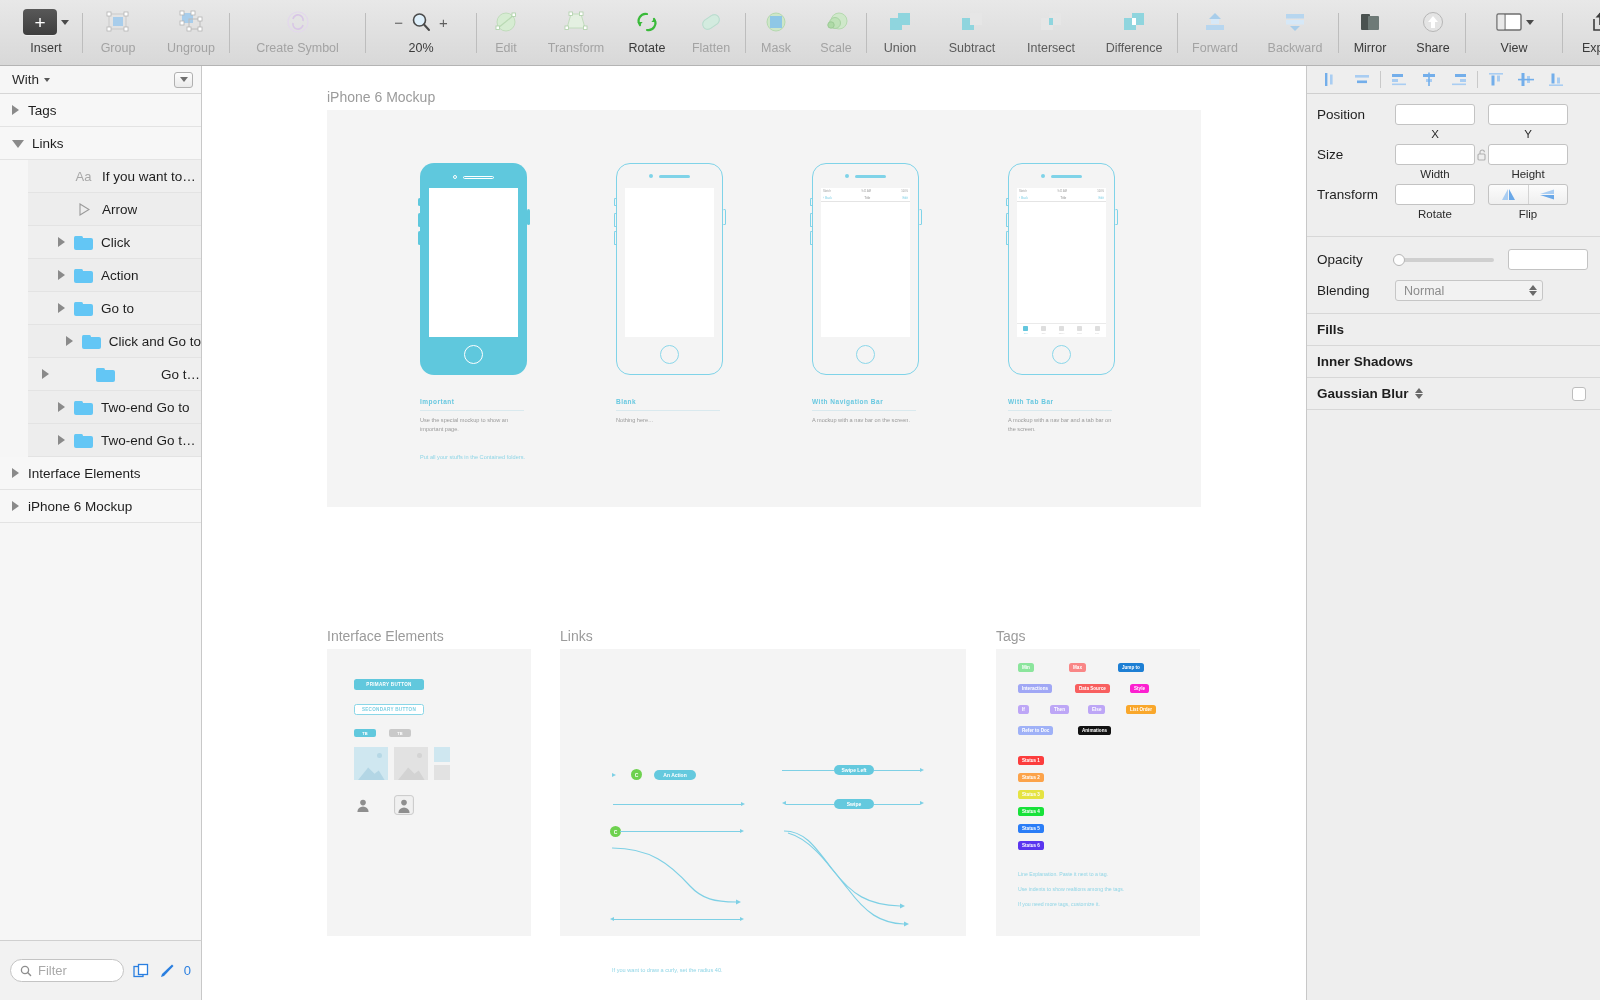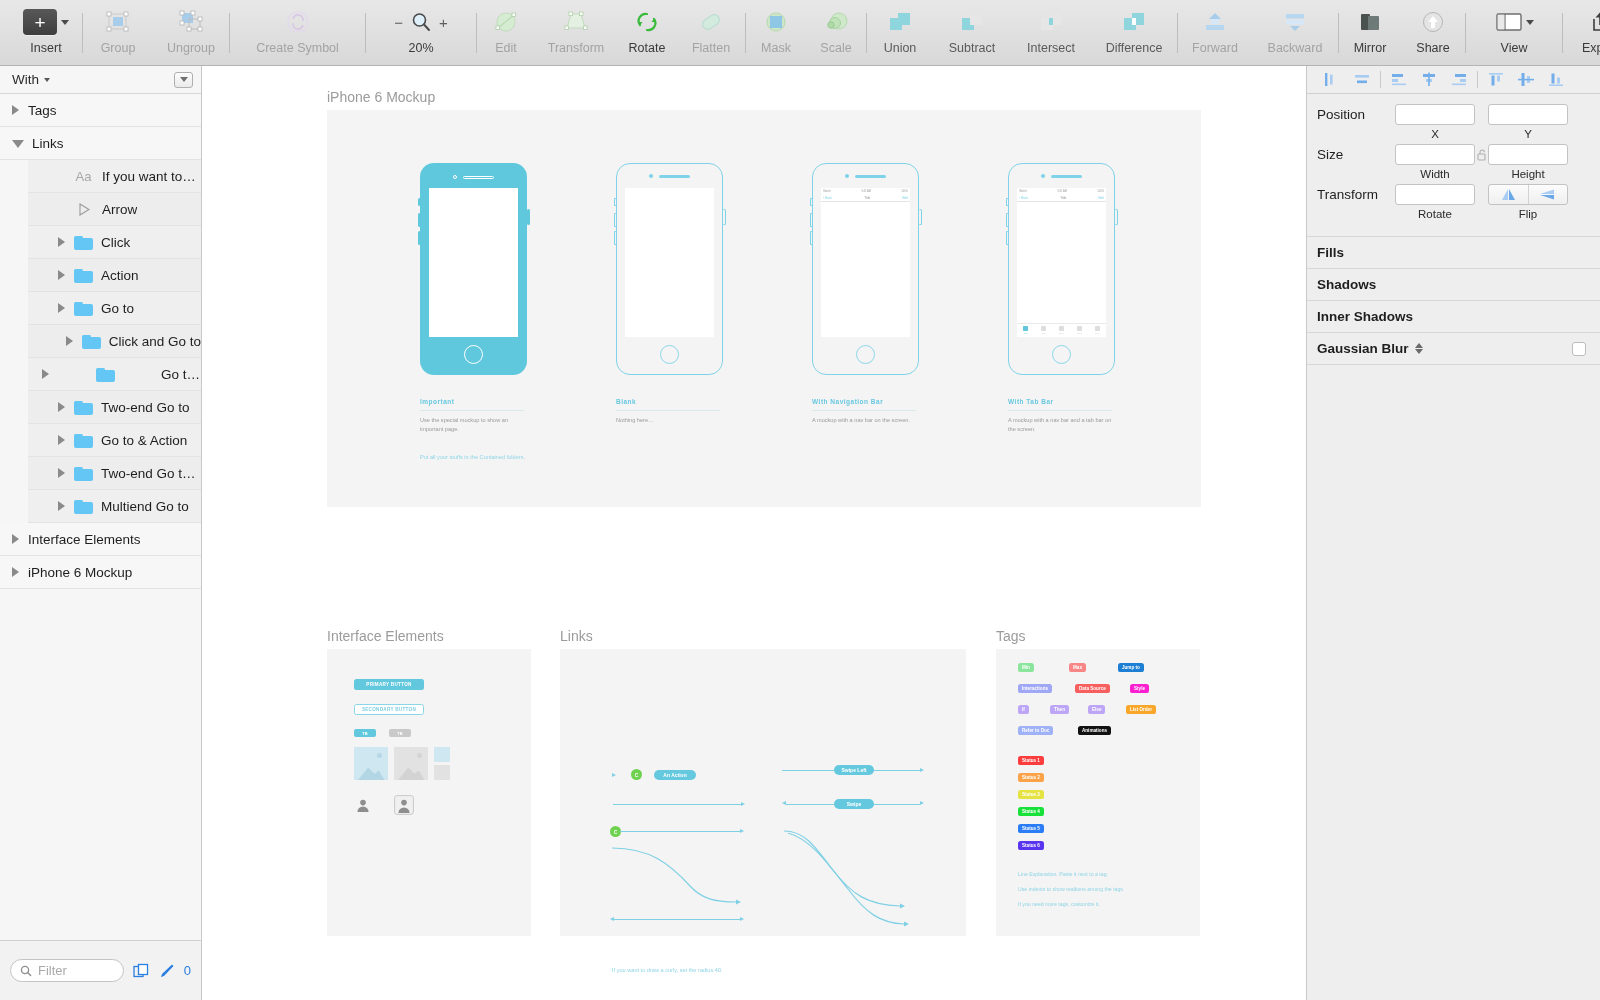--- a/index.html
+++ b/index.html
@@ -600,34 +600,24 @@
       <div class="row child" style="padding-left: 14px; gap: 38px;">
         <span class="disc"></span>
         <span class="folder-ic"></span>
         <span class="row-label">Go to with curly</span>
       </div>
       <div class="row child alt" style="padding-left: 30px;">
         <span class="disc"></span>
         <span class="folder-ic"></span>
         <span class="row-label">Two-end Go to</span>
       </div>
-      <div class="row child" style="padding-left: 30px;">
-        <span class="disc"></span>
-        <span class="folder-ic"></span>
-        <span class="row-label">Go to &amp; Action</span>
-      </div>
       <div class="row child alt" style="padding-left: 30px;">
         <span class="disc"></span>
         <span class="folder-ic"></span>
         <span class="row-label">Two-end Go to…</span>
-      </div>
-      <div class="row child" style="padding-left: 30px;">
-        <span class="disc"></span>
-        <span class="folder-ic"></span>
-        <span class="row-label">Multiend Go to</span>
       </div>
       <div class="row top-level">
         <span class="disc"></span>
         <span class="row-label">Interface Elements</span>
       </div>
       <div class="row top-level">
         <span class="disc"></span>
         <span class="row-label">iPhone 6 Mockup</span>
       </div>
     </div>
@@ -977,30 +967,44 @@
         </div>
       </div>
     </div>
     <div class="subrow">
       <div class="sub">Rotate</div>
       <div class="gap"></div>
       <div class="sub">Flip</div>
     </div>
   </div>
 
+  <div class="insp-section" style="padding-top:12px;">
+    <div class="insp-row" style="margin-bottom:10px;">
+      <div class="insp-label">Opacity</div>
+      <div class="slider-track">
+        <div class="slider-knob"></div>
+      </div>
+      <div class="field" style="margin-left:14px;"></div>
+    </div>
+    <div class="insp-row" style="margin-bottom:0;">
+      <div class="insp-label">Blending</div>
+      <div class="select">
+        <span>Normal</span>
+        <span class="stepper">
+            <span class="st-up"></span>
+            <span class="st-dn"></span>
+          </span>
+      </div>
+    </div>
+  </div>
 
   <div id="panel-list">
       <div class="panel-head">
         <div style="display: flex; align-items: center; gap: 6px;">
           <span>Fills</span>
-        </div>
-      </div>
-      <div class="panel-head">
-        <div style="display: flex; align-items: center; gap: 6px;">
-          <span>Shadows</span>
         </div>
       </div>
       <div class="panel-head">
         <div style="display: flex; align-items: center; gap: 6px;">
           <span>Inner Shadows</span>
         </div>
       </div>
       <div class="panel-head">
         <div style="display: flex; align-items: center; gap: 6px;">
           <span>Gaussian Blur</span>

